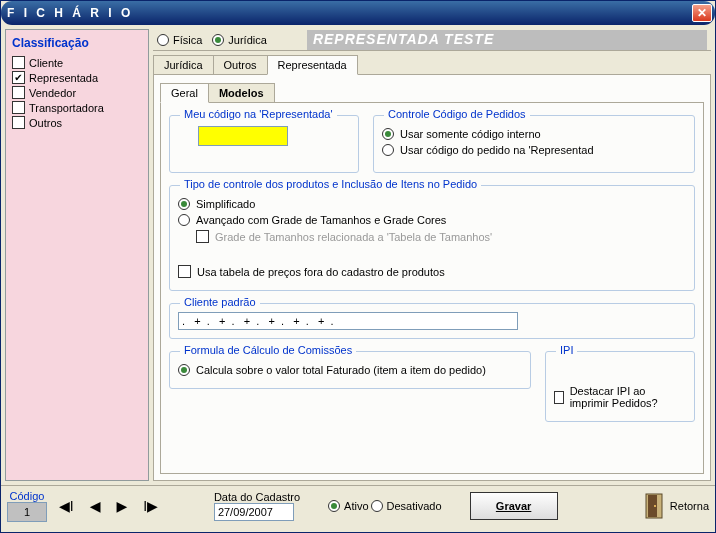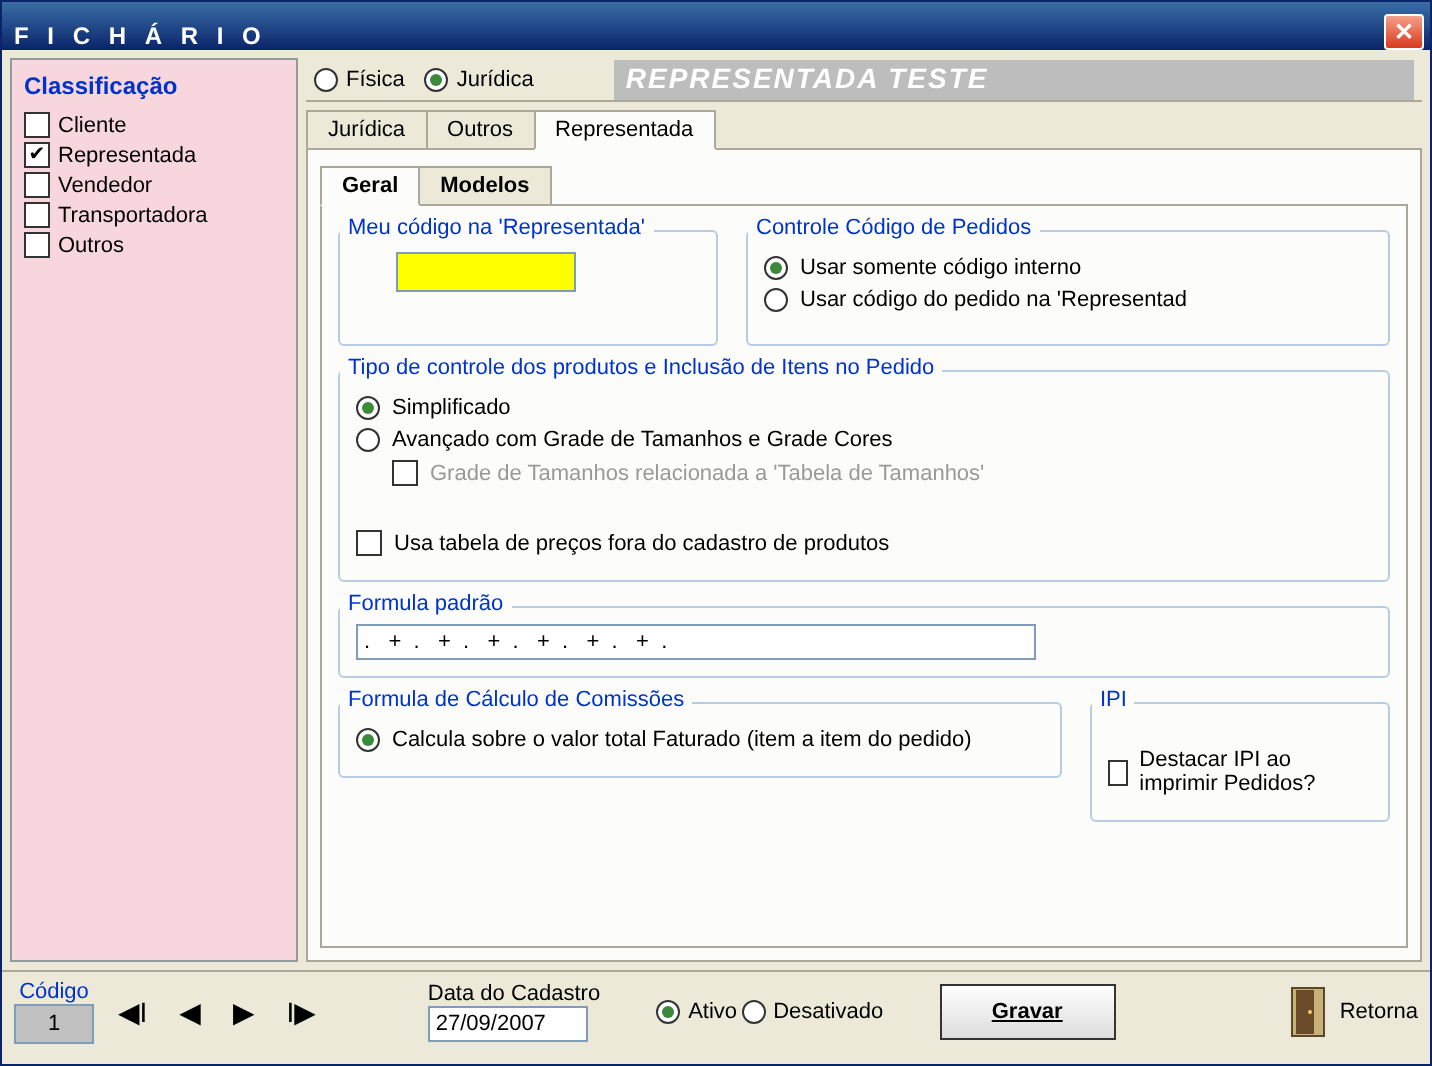--- a/index.html
+++ b/index.html
@@ -1,39 +1,39 @@
 <!DOCTYPE html>
 <html><head>
 <meta charset="utf-8">
 <style>
   * { box-sizing: border-box; font-family: Tahoma, Arial, sans-serif; font-size: 11px; }
   body { margin: 0; padding: 0; background: #ece9d8; }
   .window { width: 716px; height: 533px; background: #ece9d8; border: 1px solid #0a246a; position: relative; }
-  .titlebar { height: 24px; background: linear-gradient(to bottom, #3a6ea5 0%, #0a246a 100%); color: #fff; display: flex; align-items: flex-end; justify-content: space-between; padding: 0 3px 0 6px; }
+  .titlebar { height: 24px; background: linear-gradient(to bottom, #3a6ea5 0%, #0a246a 100%); color: #fff; display: flex; align-items: center; justify-content: space-between; padding: 0 3px 0 6px; border-radius: 11px; }
   .titlebar .title { font-weight: bold; letter-spacing: 3px; font-size: 12px; }
   .close-btn { width: 20px; height: 18px; background: linear-gradient(to bottom,#f5a089,#d9381e); border: 1px solid #fff; border-radius: 2px; display: flex; align-items: center; justify-content: center; font-weight: bold; color: #fff; font-size: 12px; cursor: pointer; }
   .body { display: flex; height: 460px; padding: 4px; gap: 4px; }
   .sidebar { width: 144px; background: #f7d6de; border: 1px solid #919b9c; padding: 4px 6px; }
   .sidebar-title { color: #0033cc; font-weight: bold; margin: 2px 0 6px 0; font-size: 12px; }
   .chk-row { display: flex; align-items: center; gap: 4px; margin: 2px 0; color: #000; }
   .chk { width: 13px; height: 13px; border: 1px solid #333; background: #fff; display: inline-flex; align-items: center; justify-content: center; font-size: 10px; line-height: 1; }
   .mainarea { flex: 1; display: flex; flex-direction: column; }
   .toprow { display: flex; align-items: center; height: 24px; gap: 10px; padding: 0 4px; border-bottom: 1px solid #aca899; }
   .radio { width: 12px; height: 12px; border: 1px solid #333; border-radius: 50%; display: inline-flex; align-items: center; justify-content: center; background: #fff; }
   .radio.sel:after { content: ''; width: 6px; height: 6px; border-radius: 50%; background: #3a8a3a; }
   .radio-label { display: inline-flex; align-items: center; gap: 4px; }
   .represent-banner { flex: 1; margin-left: 30px; height: 20px; background: #bdbdbd; color: #fff; font-weight: bold; font-style: italic; font-size: 14px; padding: 1px 6px; letter-spacing: 1px; white-space: nowrap; overflow: hidden; }
   .tabs { display: flex; margin-top: 4px; }
   .tab { padding: 3px 10px; border: 1px solid #aca899; border-bottom: none; background: #ece9d8; margin-right: -1px; position: relative; cursor: pointer; }
   .tab.active { background: #fcfcfa; z-index: 2; border-bottom: 1px solid #fcfcfa; margin-bottom: -1px; }
   .tab-page { border: 1px solid #aca899; background: #fcfcfa; flex: 1; padding: 6px; }
   .subtabs { display: flex; margin-top: 2px; }
   .group { border: 1px solid #b8cce4; border-radius: 3px; padding: 8px 8px 8px 8px; position: relative; margin: 8px 4px 4px 4px; }
   .grouping-row { display:flex; gap:6px; align-items:flex-start; }
-  .group-title { position: absolute; top: -8px; left: 0; background: #fcfcfa; color: #0033cc; padding: 0 4px; font-size: 11px; }
+  .group-title { position: absolute; top: -8px; left: 10px; background: #fcfcfa; color: #0033cc; padding: 0 4px; font-size: 11px; }
   .yellow-input { width: 90px; height: 20px; background: #ffff00; border: 1px solid #7f9db9; }
   .smallinput { height: 18px; border: 1px solid #7f9db9; background: #fff; padding: 0 3px; }
   .row { display: flex; align-items: center; gap: 6px; margin: 4px 0; }
   .disabled { color: #999; text-align: right; }
   .combo { width: 46px; height: 20px; border: 1px solid #7f9db9; background: #fff; display: inline-flex; }
   .combo .arrow { width: 16px; margin-left: auto; background: linear-gradient(#cde,#abd); display: flex; align-items: center; justify-content: center; color: #336; font-size: 9px; border-left: 1px solid #7f9db9; }
   .footer { height: 40px; border-top: 1px solid #aca899; display: flex; align-items: center; padding: 2px 6px; gap: 8px; }
   .codigo-label { color: #0033cc; font-size: 11px; }
   .codigo-input { width: 40px; height: 20px; background: #c0c0c0; border: 1px solid #7f9db9; text-align: center; color: #000; }
   .navbtn { cursor: pointer; font-size: 14px; padding: 0 4px; user-select: none; }
@@ -91,21 +91,21 @@
 
       <div class="tabs">
         <div class="tab">Jurídica</div>
         <div class="tab">Outros</div>
         <div class="tab active">Representada</div>
       </div>
 
       <div class="tab-page">
 
         <div class="subtabs tabs">
-          <div class="tab active" style="font-weight:bold">Geral</div>
+          <div class="tab active" style="font-weight:normal">Geral</div>
           <div class="tab" style="font-weight:bold">Modelos</div>
         </div>
 
         <div class="tab-page" style="padding:4px; height:372px; overflow:hidden;">
 
           <div class="grouping-row">
             <div class="group" style="flex:0 0 190px; height:58px;">
               <div class="group-title">Meu código na 'Representada'</div>
               <input class="yellow-input" style="margin-left: 20px; margin-top: 2px;" value="">
             </div>
@@ -139,35 +139,35 @@
                 </div>
               <div style="height:14px;"></div>
               <div class="row">
                   <span class="chk"></span>
                   <span>Usa tabela de preços fora do cadastro de produtos</span>
                 </div>
             </div>
           </div>
 
           <div class="group">
-            <div class="group-title">Formula padrão</div>
+            <div class="group-title">Cliente padrão</div>
             <input class="smallinput" style="width: 340px;" value=".   +  .   +  .   +  .   +  .   +  .   +  .">
           </div>
 
           <div class="grouping-row">
             <div class="group" style="flex:1;">
               <div class="group-title">Formula de Cálculo de Comissões</div>
               <div class="row">
                 <span class="radio sel"></span>
                 <span>Calcula sobre o valor total Faturado (item a item do pedido)</span>
               </div>
             </div>
             <div class="group" style="width:150px;">
               <div class="group-title">IPI</div>
-              <div class="row" style="margin-top:14px;">
+              <div class="row" style="margin-top:25px;">
                   <span class="chk"></span>
                   <span>Destacar IPI ao imprimir Pedidos?</span>
                 </div>
             </div>
           </div>
 
         </div>
       </div>
     </div>
   </div>

